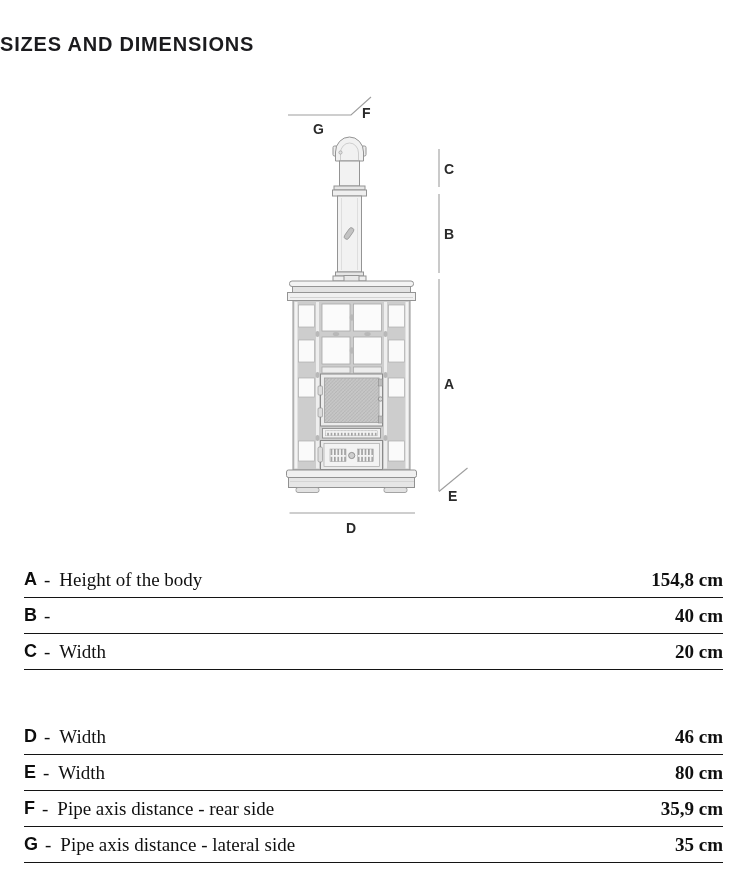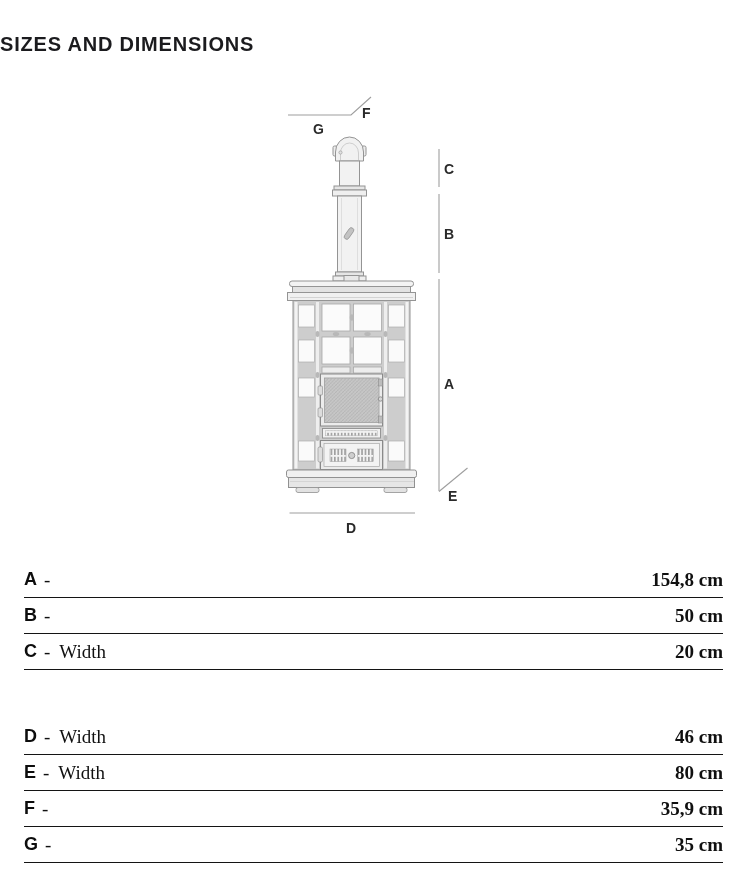--- a/index.html
+++ b/index.html
@@ -156,26 +156,27 @@
   <text class="dim-label" x="444" y="239">B</text>
   <text class="dim-label" x="444" y="389" font-size="15">A</text>
   <text class="dim-label" x="448" y="501">E</text>
   <text class="dim-label" x="346" y="533" font-size="15">D</text>
 </svg>
 
 <div class="spec-table first">
   <div class="spec-row">
     <span class="dim-letter">A</span>
     <span class="dim-dash">-</span>
+    <span class="dim-label-text">Height of the body</span>
     <span class="dim-value">154,8 cm</span>
   </div>
   <div class="spec-row">
     <span class="dim-letter">B</span>
     <span class="dim-dash">-</span>
-    <span class="dim-value">50 cm</span>
+    <span class="dim-value">40 cm</span>
   </div>
   <div class="spec-row">
     <span class="dim-letter">C</span>
     <span class="dim-dash">-</span>
     <span class="dim-label-text">Width</span>
     <span class="dim-value">20 cm</span>
   </div>
 </div>
 
 <div class="spec-table second">
@@ -187,20 +188,22 @@
   </div>
   <div class="spec-row">
     <span class="dim-letter">E</span>
     <span class="dim-dash">-</span>
     <span class="dim-label-text">Width</span>
     <span class="dim-value">80 cm</span>
   </div>
   <div class="spec-row">
     <span class="dim-letter">F</span>
     <span class="dim-dash">-</span>
+    <span class="dim-label-text">Pipe axis distance - rear side</span>
     <span class="dim-value">35,9 cm</span>
   </div>
   <div class="spec-row">
     <span class="dim-letter">G</span>
     <span class="dim-dash">-</span>
+    <span class="dim-label-text">Pipe axis distance - lateral side</span>
     <span class="dim-value">35 cm</span>
   </div>
 </div>
 
 </body></html>

